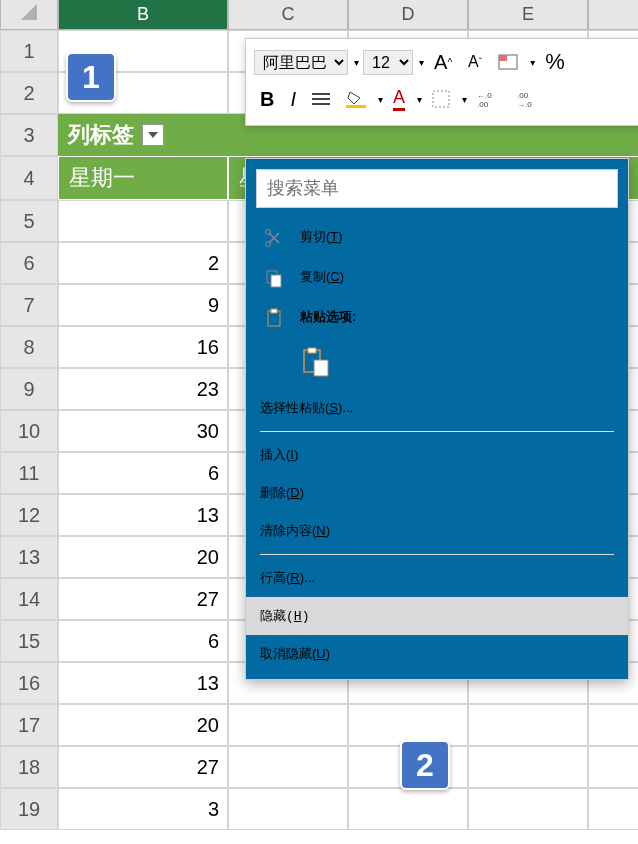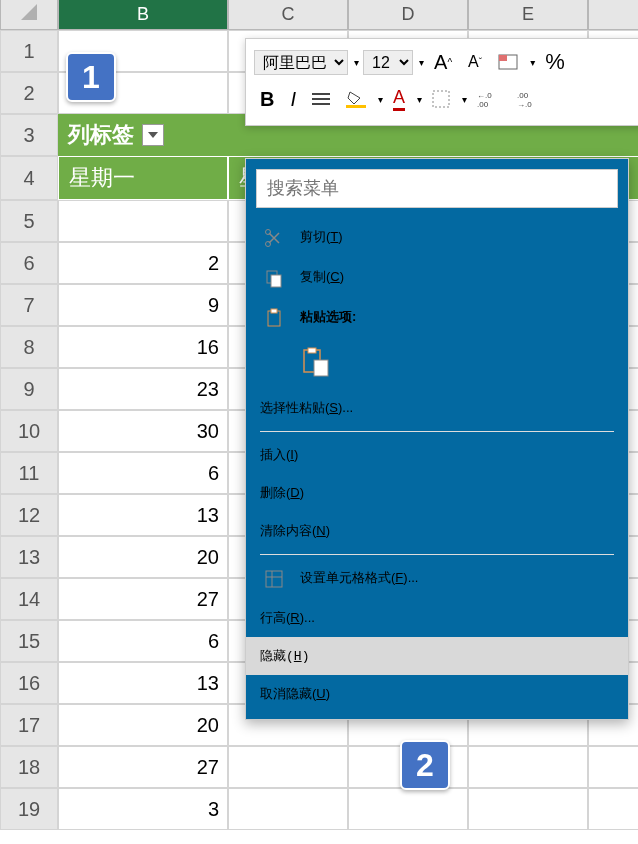--- a/index.html
+++ b/index.html
@@ -316,30 +316,20 @@
   <div class="cm-item cm-indent">
     <span><span>删除</span>(<span class="underline-key">D</span>)</span>
   </div>
 
   <div class="cm-item cm-indent">
     <span><span>清除内容</span>(<span class="underline-key">N</span>)</span>
   </div>
 
   <div class="cm-divider"></div>
 
-  <div class="cm-item">
-    <span class="cm-icon">
-      <svg viewBox="0 0 20 20">
-          <rect x="2" y="2" width="16" height="16" fill="none" stroke="#888"></rect>
-          <line x1="2" y1="8" x2="18" y2="8" stroke="#888"></line>
-          <line x1="8" y1="2" x2="8" y2="18" stroke="#888"></line>
-        </svg>
-    </span>
-    <span><span>设置单元格格式</span>(<span class="underline-key">F</span>)...</span>
-  </div>
 
   <div class="cm-item cm-indent">
     <span><span>行高</span>(<span class="underline-key">R</span>)...</span>
   </div>
 
   <div class="cm-item cm-indent highlighted">
     <span><span>隐藏</span>(<span class="underline-key">H</span>)</span>
   </div>
 
   <div class="cm-item cm-indent">

